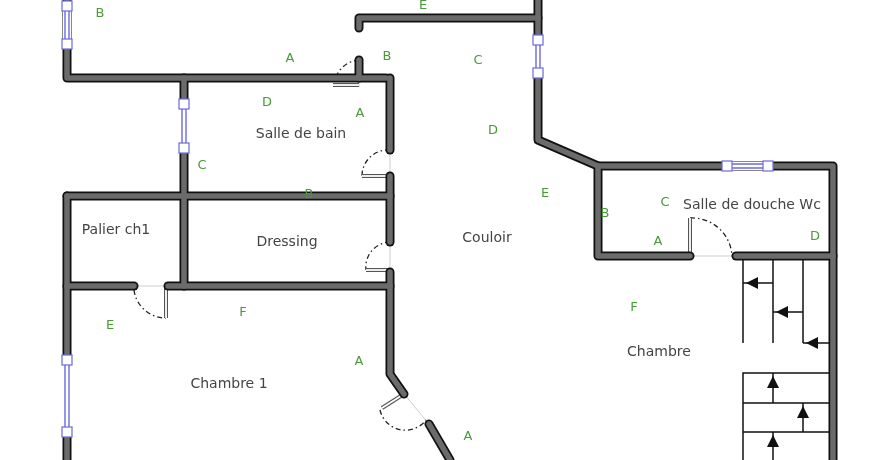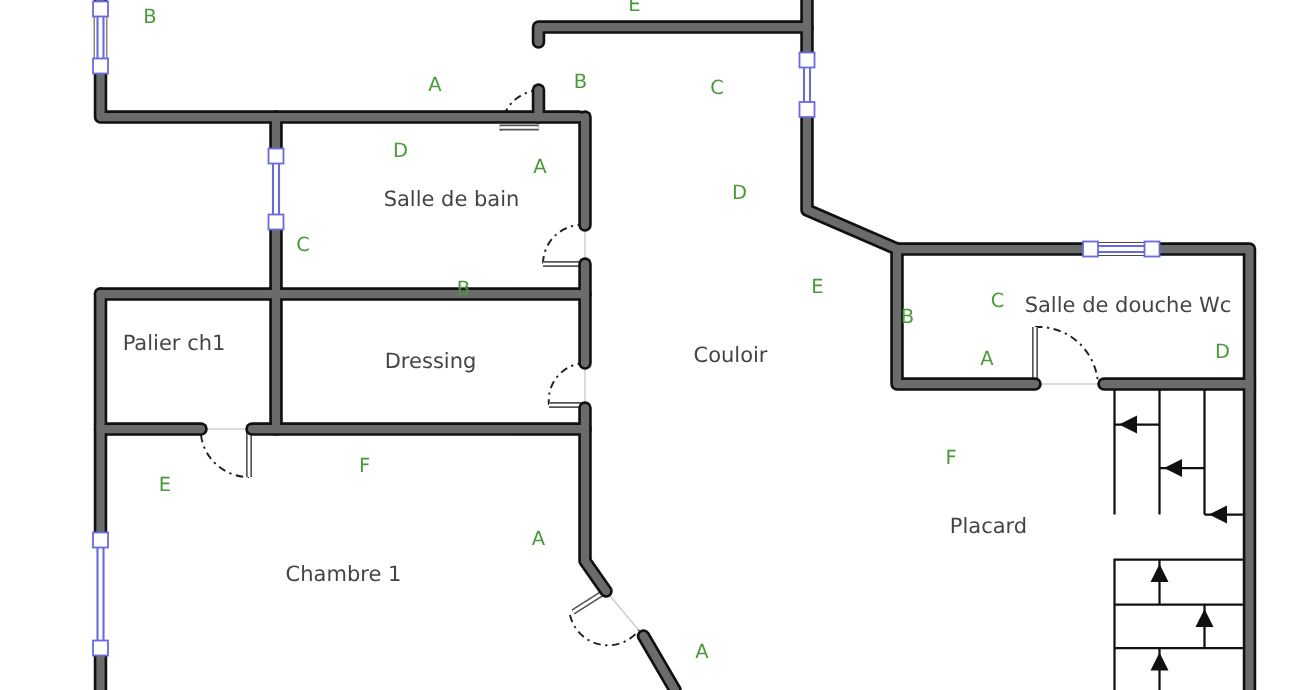--- a/index.html
+++ b/index.html
@@ -157,21 +157,21 @@
       <path d="M773 435 L767 447 L779 447 Z" class="arrow"></path>
     </g>
 </svg>
 
 <div id="labels-layer">
     <div class="room-label" style="left: 301px; top: 133px;">Salle de bain</div>
     <div class="room-label" style="left: 116px; top: 229px;">Palier ch1</div>
     <div class="room-label" style="left: 287px; top: 241px;">Dressing</div>
     <div class="room-label" style="left: 487px; top: 237px;">Couloir</div>
     <div class="room-label" style="left: 752px; top: 204px;">Salle de douche Wc</div>
-    <div class="room-label" style="left: 659px; top: 351px;">Placard</div>
+    <div class="room-label" style="left: 659px; top: 351px;">Chambre</div>
     <div class="room-label" style="left: 229px; top: 383px;">Chambre 1</div>
   </div>
 <div id="markers-layer">
     <div class="mark" style="left: 100px; top: 12px;">B</div>
     <div class="mark" style="left: 423px; top: 4px;">E</div>
     <div class="mark" style="left: 290px; top: 57px;">A</div>
     <div class="mark" style="left: 387px; top: 55px;">B</div>
     <div class="mark" style="left: 478px; top: 59px;">C</div>
     <div class="mark" style="left: 267px; top: 101px;">D</div>
     <div class="mark" style="left: 360px; top: 112px;">A</div>

